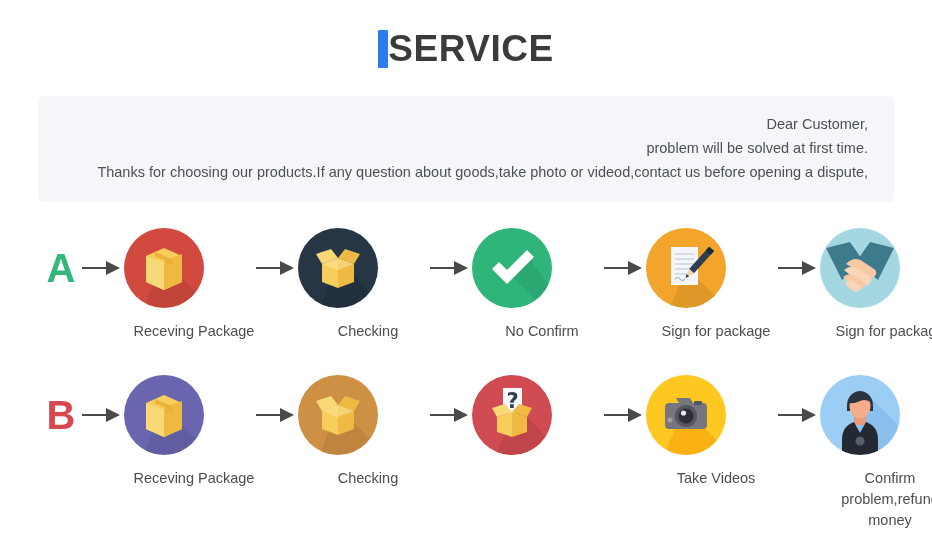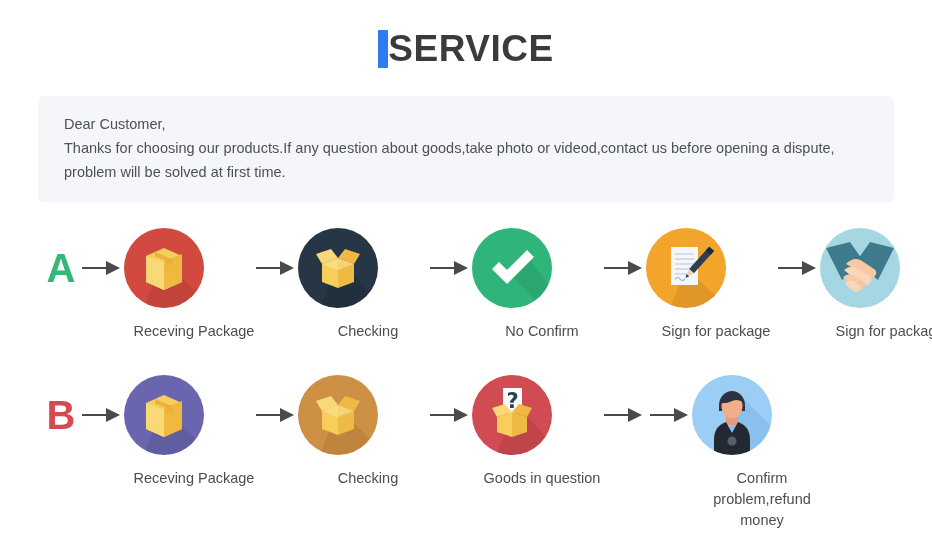--- a/index.html
+++ b/index.html
@@ -38,20 +38,21 @@
   }
 
   
   .notice {
     margin: 0 38px;
     background: #f5f6f9;
     border-radius: 5px;
     padding: 16px 26px 18px 26px;
     box-sizing: border-box;
     width: 856px;
+    text-align: right;
   }
   .notice-line {
     font-size: 14.5px;
     color: #4c5059;
     line-height: 24px;
     white-space: nowrap;
   }
 
   
   .flow-row {
@@ -111,22 +112,22 @@
 </head>
 <body>
 
 <div class="header">
   <div class="accent-bar"></div>
   <div class="page-title">SERVICE</div>
 </div>
 
 <div class="notice">
   <div class="notice-line">Dear Customer,</div>
+  <div class="notice-line">problem will be solved at first time.</div>
   <div class="notice-line">Thanks for choosing our products.If any question about goods,take photo or videod,contact us before opening a dispute,</div>
-  <div class="notice-line">problem will be solved at first time.</div>
 </div>
 
 <div class="flow-row row-a">
   <div class="row-letter letter-a">A</div>
 
   <div class="arrow">
     <svg width="38" height="14" viewBox="0 0 38 14">
         <path d="M0 6h26v2H0z" fill="#4a4a4a"></path>
         <path d="M24 0l14 7-14 7z" fill="#4a4a4a"></path>
       </svg>
@@ -292,30 +293,43 @@
       <svg width="80" height="80" viewBox="0 0 80 80">
         <path d="M44 30 L80 68 L80 80 L24 80 Z" fill="#000" opacity="0.08"></path>
         <rect x="31" y="13" width="19" height="25" fill="#FAFBFD"></rect>
         <text x="40.5" y="33" font-family="DejaVu Sans, sans-serif" font-size="21" font-weight="bold" fill="#2C3E52" text-anchor="middle">?</text>
         <path d="M25 42 L40 37 L40 62 L25 57 Z" fill="#F7CE5B"></path>
         <path d="M40 37 L55 42 L55 57 L40 62 Z" fill="#EFBA44"></path>
         <path d="M25 42 L20 33 L33 29 L40 37 Z" fill="#F9D977"></path>
         <path d="M40 37 L47 29 L60 33 L55 42 Z" fill="#EFBA44"></path>
       </svg>
     </div>
-    <div class="step-label">Goods in question</div>
-  </div>
-
-  <div class="arrow">
-    <svg width="38" height="14" viewBox="0 0 38 14">
-        <path d="M0 6h26v2H0z" fill="#4a4a4a"></path>
-        <path d="M24 0l14 7-14 7z" fill="#4a4a4a"></path>
-      </svg>
-  </div>
-
+  </div>
+
+  <div class="arrow">
+    <svg width="38" height="14" viewBox="0 0 38 14">
+        <path d="M0 6h26v2H0z" fill="#4a4a4a"></path>
+        <path d="M24 0l14 7-14 7z" fill="#4a4a4a"></path>
+      </svg>
+  </div>
+
+  <div class="step">
+    <div class="step-icon" style="background:#FFC820">
+      <svg width="80" height="80" viewBox="0 0 80 80">
+        <path d="M38 34 L80 74 L80 80 L18 80 Z" fill="#F59E0B" opacity="0.55"></path>
+        <path d="M30 23 h14 l3 5 h10 a4 4 0 0 1 4 4 v18 a4 4 0 0 1 -4 4 h-34 a4 4 0 0 1 -4 -4 v-18 a4 4 0 0 1 4 -4 h10 z" fill="#75767F"></path>
+        <rect x="48" y="26" width="8" height="4" rx="1" fill="#55565F"></rect>
+        <circle cx="40" cy="41" r="11" fill="#55565F"></circle>
+        <circle cx="40" cy="41" r="7.5" fill="#2C2F38"></circle>
+        <circle cx="37.5" cy="38" r="2.6" fill="#E8EAEE"></circle>
+        <circle cx="24" cy="45" r="2.6" fill="#9A9BA3"></circle>
+      </svg>
+    </div>
+    <div class="step-label">Take Videos</div>
+  </div>
 
   <div class="arrow">
     <svg width="38" height="14" viewBox="0 0 38 14">
         <path d="M0 6h26v2H0z" fill="#4a4a4a"></path>
         <path d="M24 0l14 7-14 7z" fill="#4a4a4a"></path>
       </svg>
   </div>
 
   <div class="step">
     <div class="step-icon" style="background:#9CCDF5">

